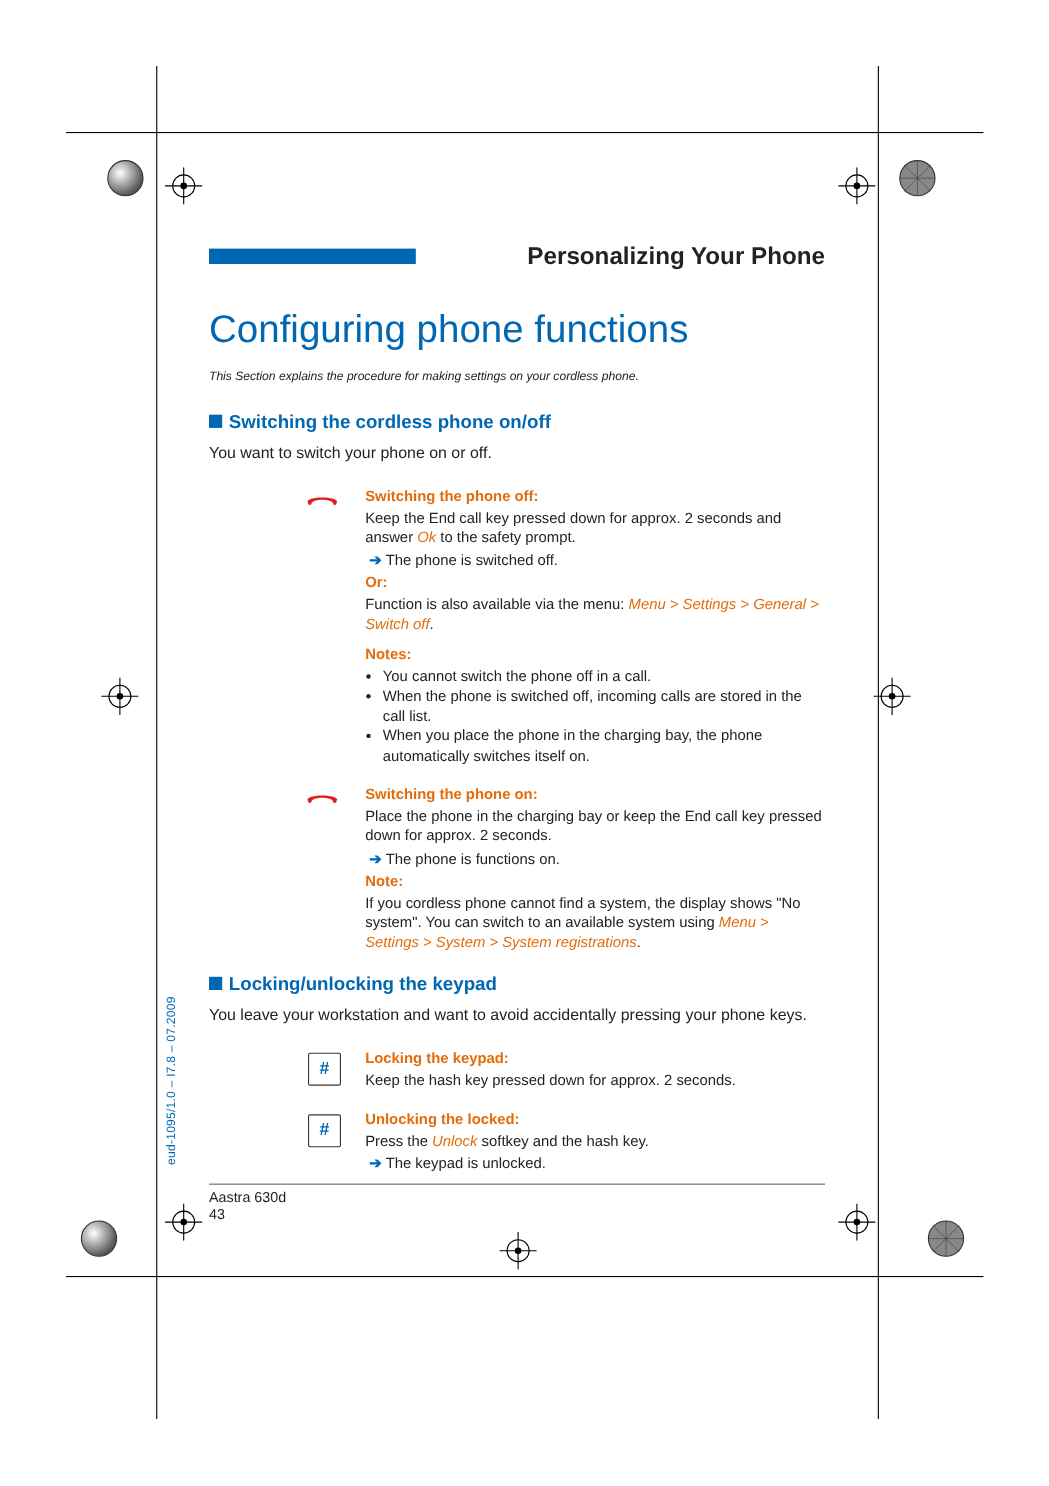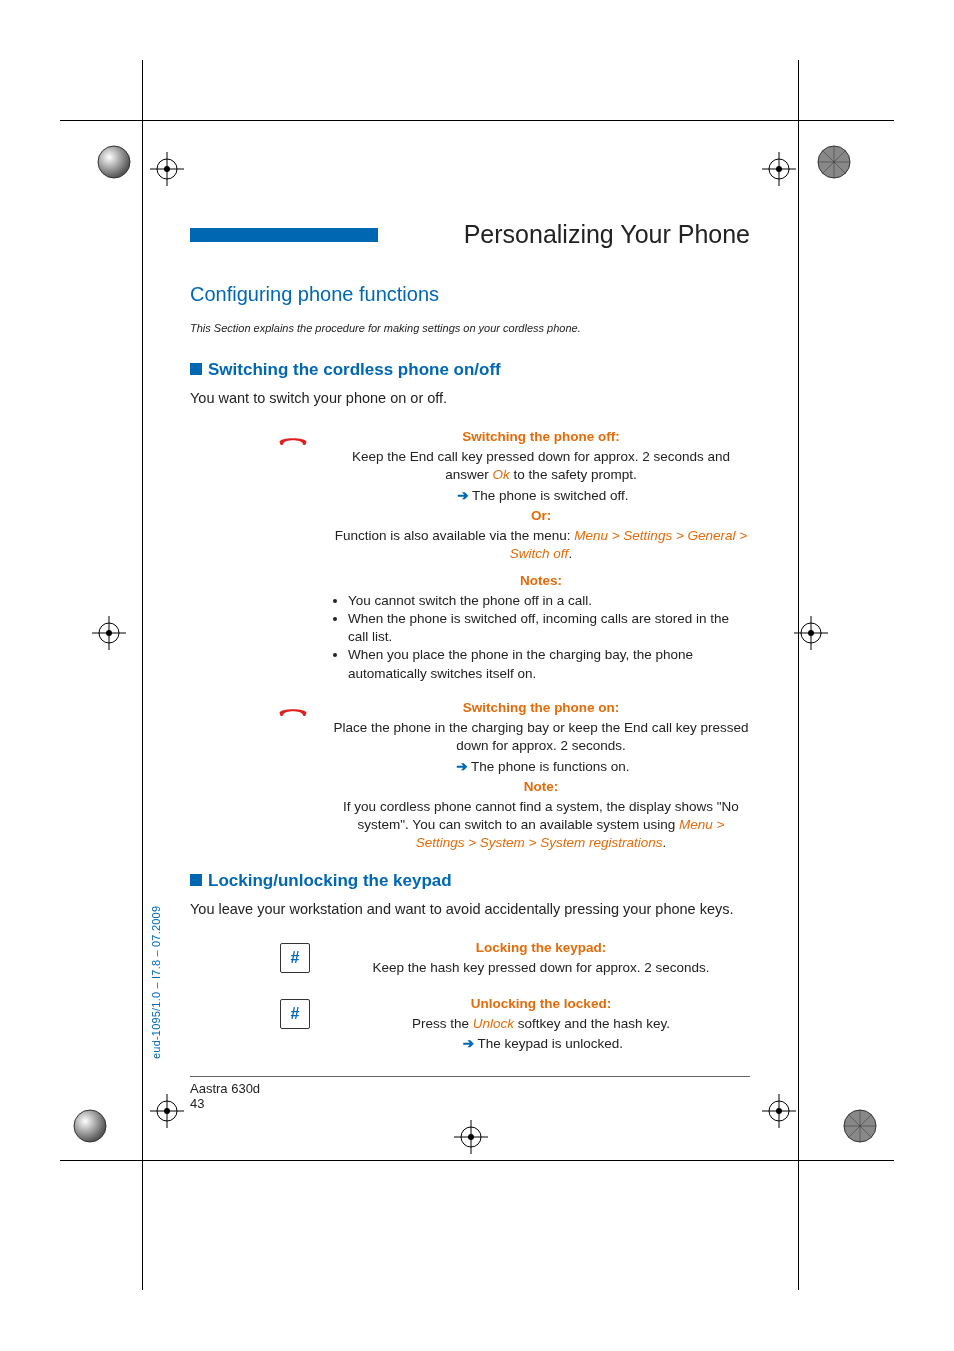--- a/index.html
+++ b/index.html
@@ -27,41 +27,41 @@
   .sphere svg { width:36px; height:36px; display:block; }
 
   .page {
     position:absolute;
     left:190px; top:220px;
     width:560px;
   }
   .header-bar { display:flex; align-items:center; margin-bottom:34px; }
   .header-bar .bar { height:14px; background:var(--accent-blue); flex:0 0 auto; }
   .header-bar .title {
-    font-size:25px; color:var(--text-color); font-weight:400;
+    font-size:22px; color:var(--text-color); font-weight:700;
     margin-left:auto;
   }
   .h1 {
-    font-size:20px; color:var(--accent-blue); font-weight:400; margin:0 0 16px 0;
+    font-size:35px; color:var(--accent-blue); font-weight:400; margin:0 0 16px 0;
   }
   .intro { font-style:italic; font-size:11px; margin:0 0 26px 0; }
   .h2 {
     font-size:17px; color:var(--accent-blue); font-weight:700;
     margin:0 0 10px 0;
   }
   .h2 .square { display:inline-block; width:12px; height:12px; background:var(--accent-blue); margin-right:6px; vertical-align:baseline; }
   .body-p { font-size:14.5px; margin:0 0 22px 0; }
 
   .step {
     display:flex; gap:22px; margin-bottom:16px;
     font-size:13.5px; line-height:1.35;
   }
   .step .icon-col { width:120px; flex:0 0 120px; display:flex; justify-content:flex-end; align-items:flex-start; padding-top:4px; }
   .step .text-col { flex:1; }
-  .step .text-col p { margin:0 0 2px 0;text-align:center; }
+  .step .text-col p { margin:0 0 2px 0; }
   .step .label { color:var(--accent-orange); font-weight:700; }
   .step .result-arrow { color:var(--accent-blue); font-weight:700; }
   .step .menu-path, .step .ok, .step .unlock { color:var(--accent-orange); font-style:italic; }
   .step ul { margin:2px 0 0 0; padding-left:16px; }
   .step ul li { margin:0; padding:0; }
   .hash-key {
     width:28px; height:28px; border:1px solid #333; display:flex;
     align-items:center; justify-content:center; font-size:16px; font-weight:700;
     color:var(--accent-blue); border-radius:2px; background:#fff;
   }

